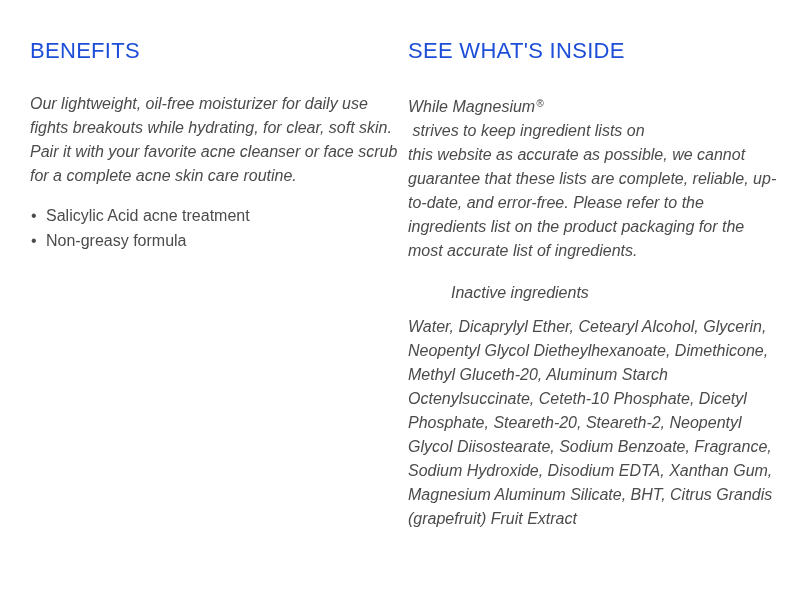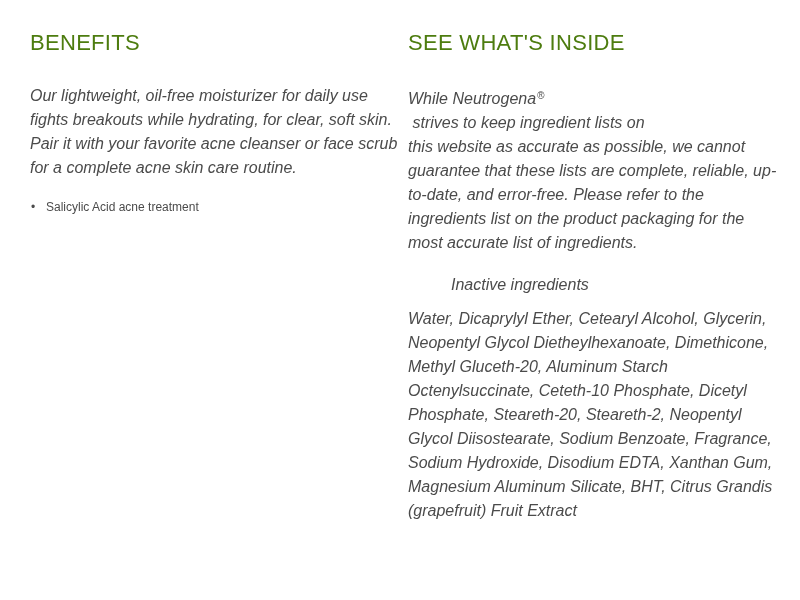--- a/index.html
+++ b/index.html
@@ -14,22 +14,22 @@
     display: grid;
     grid-template-columns: 356px 356px;
     column-gap: 22px;
     padding: 30px 0 0 30px;
   }
   h2 {
     font-size: 22px;
     line-height: 26px;
     font-weight: 400;
     letter-spacing: 0.3px;
-    color: #4d7c0f;
-    margin: 0 0 28px 0;
+    color: #1d4ed8;
+    margin: 8px 0 28px 0;
   }
   p {
     font-size: 16px;
     line-height: 24px;
     margin: 0 0 14px 0;
     font-style: italic;
   }
   .multiline { white-space: pre; }
   .disclaimer { margin-bottom: 18px; }
   .tight { margin-bottom: 10px; margin-left: 43px; }
@@ -39,21 +39,21 @@
     margin-left: 1px;
     white-space: normal;
   }
   ul.benefits-list {
     list-style: none;
     margin: 15px 0 0 0;
     padding: 0;
   }
   ul.benefits-list li {
     position: relative;
-    font-size: 12px;
+    font-size: 16px;
     line-height: 25px;
     padding-left: 16px;
   }
   ul.benefits-list li::before {
     content: "\2022";
     position: absolute;
     left: 1px;
     top: 0;
   }
 </style>
@@ -63,26 +63,27 @@
 <div class="columns">
 
   <section>
     <h2>BENEFITS</h2>
     <p class="multiline">Our lightweight, oil-free moisturizer for daily use
 fights breakouts while hydrating, for clear, soft skin.
 Pair it with your favorite acne cleanser or face scrub
 for a complete acne skin care routine.</p>
     <ul class="benefits-list">
       <li>Salicylic Acid acne treatment</li>
+      <li>Non-greasy formula</li>
     </ul>
   </section>
 
   <section>
     <h2>SEE WHAT'S INSIDE</h2>
-    <p class="disclaimer"><span>While Neutrogena</span><sup class="reg">®</sup><span class="multiline"> strives to keep ingredient lists on
+    <p class="disclaimer"><span>While Magnesium</span><sup class="reg">®</sup><span class="multiline"> strives to keep ingredient lists on
 this website as accurate as possible, we cannot
 guarantee that these lists are complete, reliable, up-
 to-date, and error-free. Please refer to the
 ingredients list on the product packaging for the
 most accurate list of ingredients.</span></p>
     <p class="tight">Inactive ingredients</p>
     <p class="multiline">Water, Dicaprylyl Ether, Cetearyl Alcohol, Glycerin,
 Neopentyl Glycol Dietheylhexanoate, Dimethicone,
 Methyl Gluceth-20, Aluminum Starch
 Octenylsuccinate, Ceteth-10 Phosphate, Dicetyl

